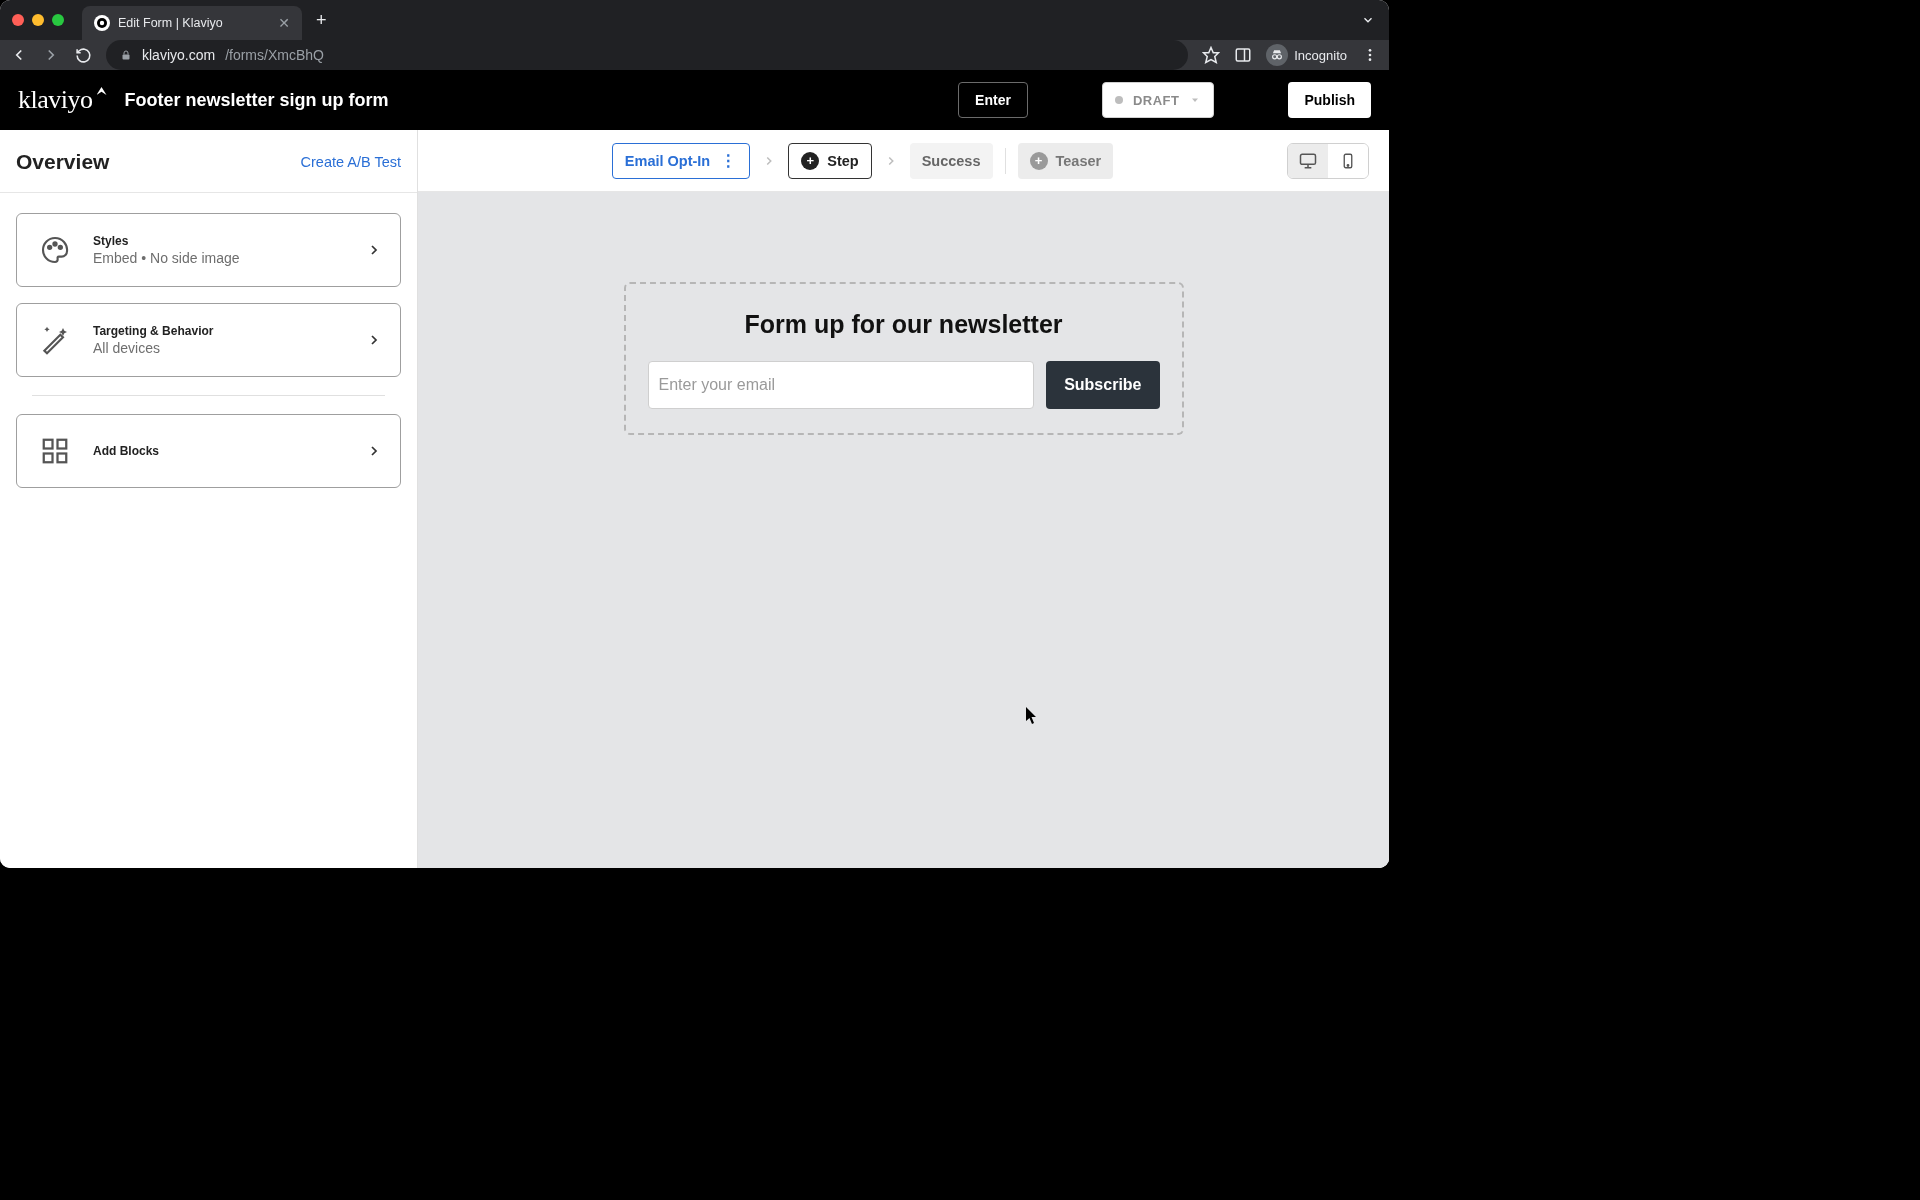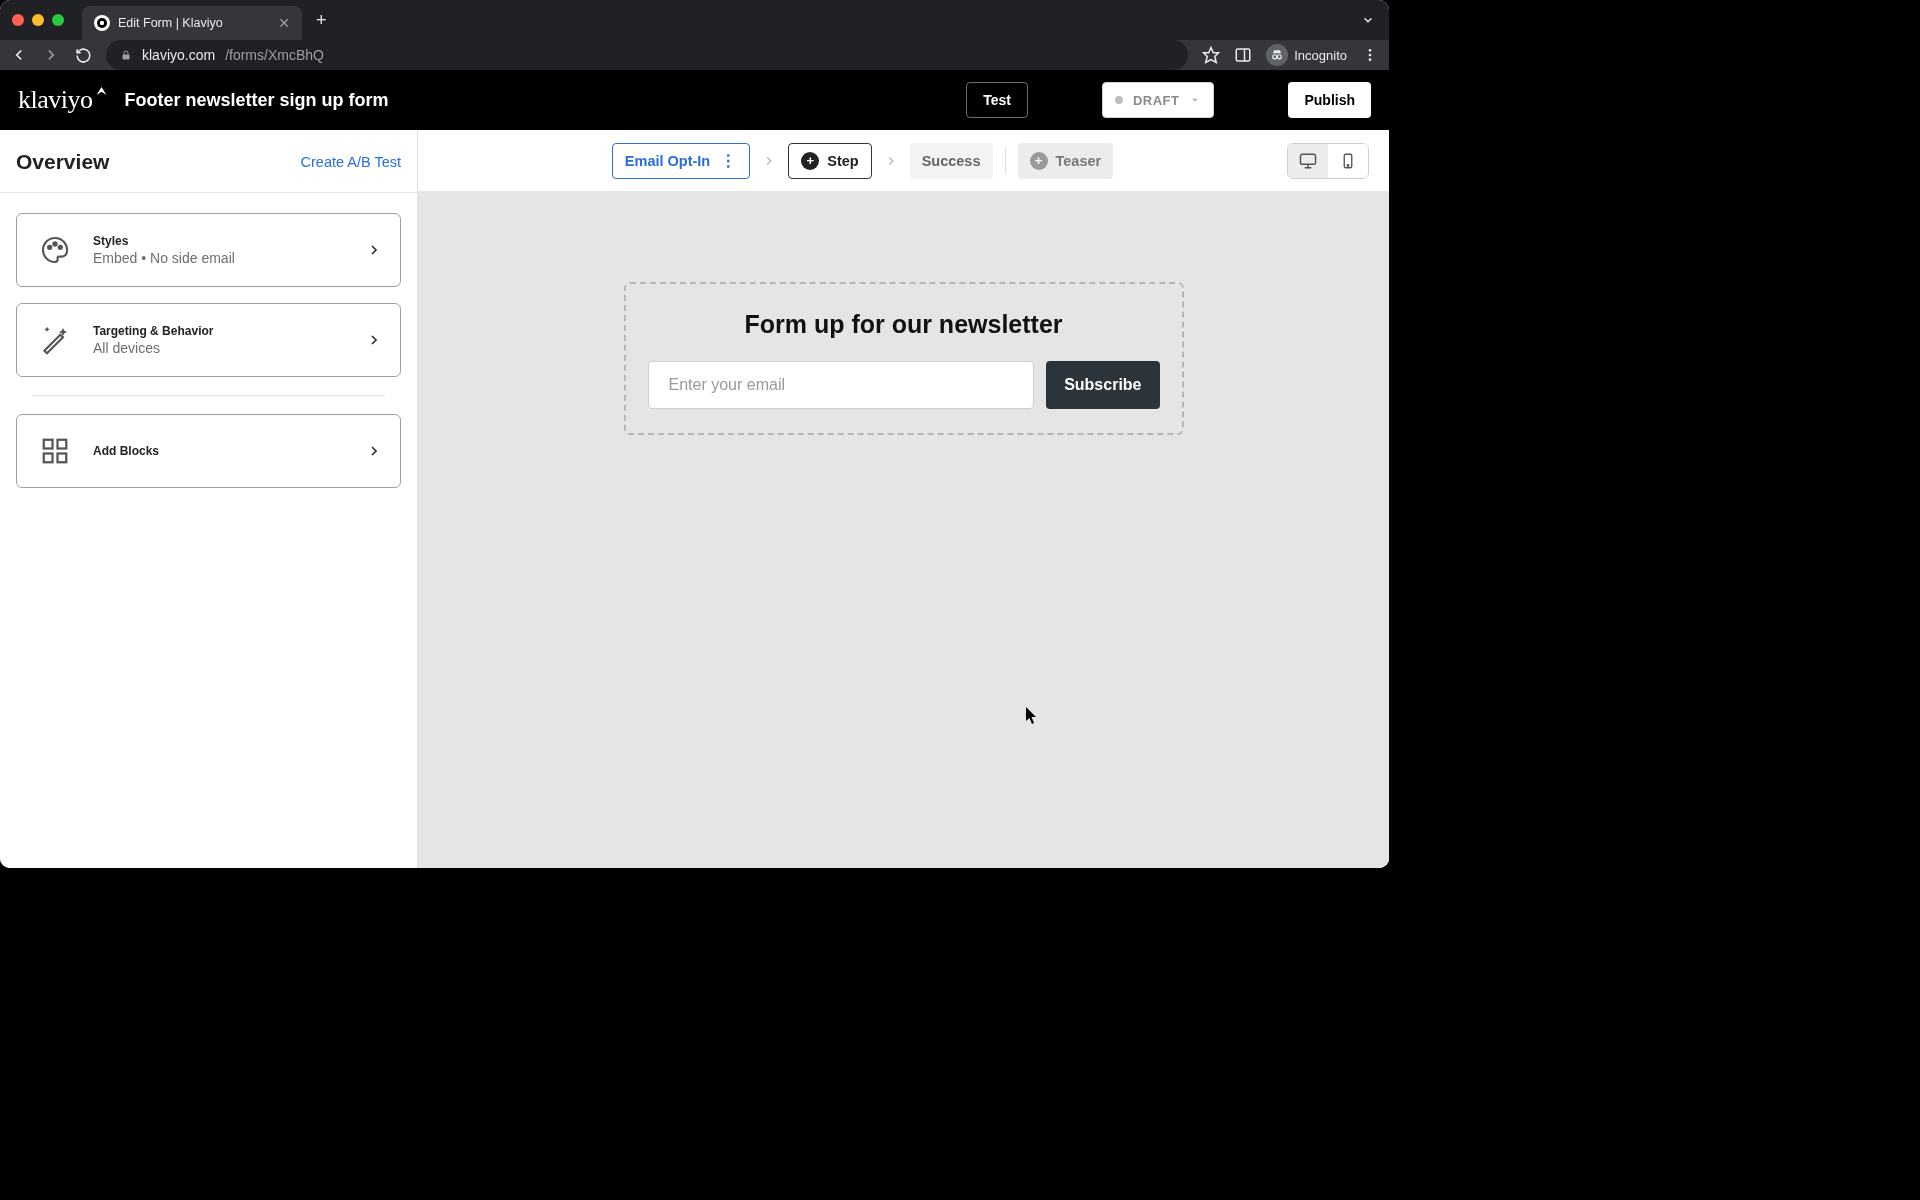--- a/index.html
+++ b/index.html
@@ -74,21 +74,21 @@
   .pill-teaser { background: #ececec; color: #777; }
   .pill-teaser .pill-plus { background: #9a9a9a; }
   .device-toggle { display: flex; border: 1px solid #d0d0d0; border-radius: 6px; overflow: hidden; }
   .device-btn { width: 40px; height: 34px; display:flex;align-items:center;justify-content:center; color:#555; background:#fff; }
   .device-btn.active { background:#ececec; }
 
   .canvas { flex: 1; background: #e4e5e7; position: relative; overflow: auto; }
   .form-preview { position: absolute; left: 50%; top: 90px; transform: translateX(-50%); width: 560px; border: 2px dashed #b6b6b6; border-radius: 6px; padding: 26px 22px 24px; background: transparent; }
   .form-h { text-align: center; font-size: 25px; font-weight: 800; color: #111; margin-bottom: 22px; }
   .form-row { display: flex; gap: 12px; }
-  .email-input { flex: 1; height: 48px; border: 1px solid #cfcfcf; border-radius: 4px; background: #fff; padding: 0 20px; font-size: 16px; color: #333; }
+  .email-input { flex: 1; height: 48px; border: 1px solid #cfcfcf; border-radius: 4px; background: #fff; padding: 0 10px; font-size: 16px; color: #333; }
   .email-input::placeholder { color: #9a9a9a; }
   .subscribe-btn { height: 48px; padding: 0 18px; background: #2b333b; color: #fff; border: none; border-radius: 4px; font-size: 16px; font-weight: 700; }
 
   .cursor { position: absolute; left: 608px; top: 515px; width: 12px; height: 18px; pointer-events: none; }
 
   svg { display: block; }
 </style>
 </head>
 <body>
 
@@ -175,21 +175,21 @@
             <circle cx="12" cy="19" r="2"></circle>
           </svg>
       </span>
     </div>
   </div>
 
   <div class="app-header">
     <span class="klaviyo-logo">klaviyo</span>
     <span class="form-title">Footer newsletter sign up form</span>
     <div class="app-header-spacer"></div>
-    <button class="btn btn-exit">Test</button>
+    <button class="btn btn-exit">Enter</button>
     <div style="width:10px"></div>
     <div class="status-select">
       <span class="status-dot"></span>
       <span>DRAFT</span>
       <span class="status-caret">
         <svg width="12" height="12" viewBox="0 0 24 24" fill="currentColor">
             <polygon points="6 9 18 9 12 16"></polygon>
           </svg>
       </span>
     </div>
@@ -210,21 +210,21 @@
           <span class="card-icon">
             <svg width="32" height="32" viewBox="0 0 24 24" fill="none" stroke="currentColor" stroke-width="1.6">
                 <path d="M12 3a9 9 0 1 0 0 18c1.5 0 2-1 2-2s-.5-2 1-2h2a4 4 0 0 0 4-4 9 9 0 0 0-9-10z"></path>
                 <circle cx="8" cy="10" r="1.2" fill="currentColor"></circle>
                 <circle cx="12" cy="7.5" r="1.2" fill="currentColor"></circle>
                 <circle cx="16" cy="10" r="1.2" fill="currentColor"></circle>
               </svg>
           </span>
           <div class="card-text">
             <div class="card-title">Styles</div>
-            <div class="card-sub">Embed • No side email</div>
+            <div class="card-sub">Embed • No side image</div>
           </div>
           <span class="card-chevron">
             <svg width="16" height="16" viewBox="0 0 24 24" fill="none" stroke="currentColor" stroke-width="2.6">
                 <polyline points="9 6 15 12 9 18"></polyline>
               </svg>
           </span>
         </div>
 
         <div class="card">
           <span class="card-icon">

